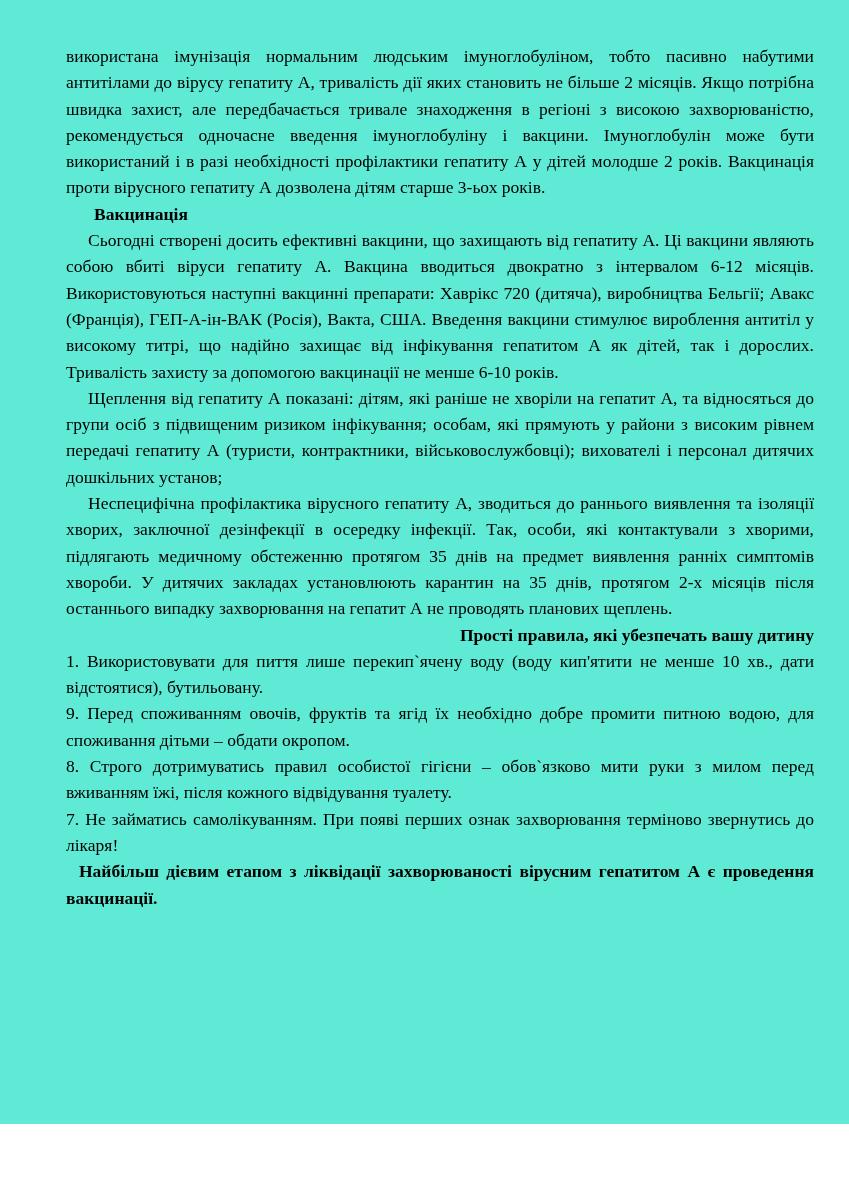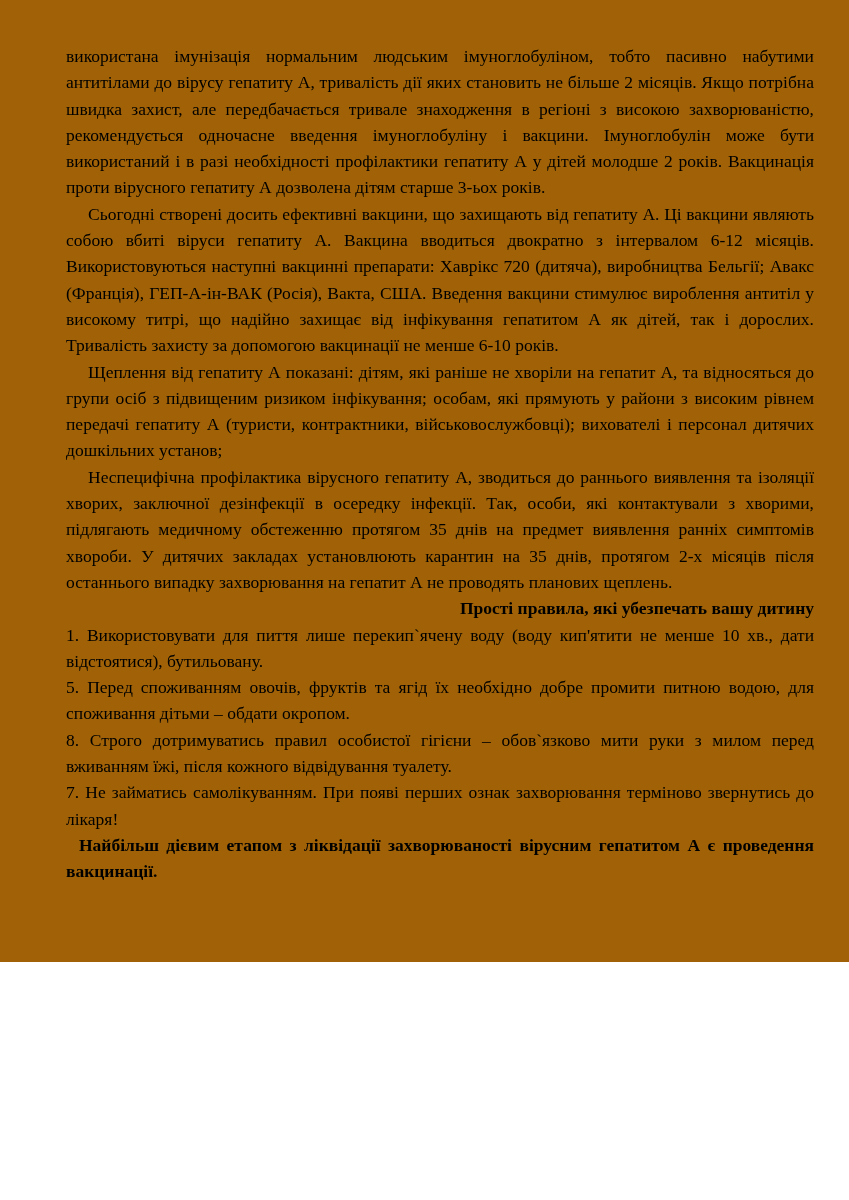--- a/index.html
+++ b/index.html
@@ -3,22 +3,22 @@
 <meta charset="utf-8">
 <style>
   html, body {
     margin: 0;
     padding: 0;
     background: #ffffff;
   }
   .page {
     position: relative;
     width: 849px;
-    height: 962px;
-    background: #a16207;
+    height: 1124px;
+    background: #5eead4;
     box-sizing: border-box;
     padding: 43px 35px 0 66px;
     overflow: hidden;
     font-family: "Liberation Serif", "DejaVu Serif", serif;
     font-size: 17.5px;
     line-height: 26.3px;
     color: #000000;
   }
   .para {
     margin: 0;
@@ -43,31 +43,32 @@
     font-weight: bold;
     text-indent: 13px;
   }
 </style>
 </head>
 <body>
 
 <div class="page">
   <p class="para continuation">використана імунізація нормальним людським імуноглобуліном, тобто пасивно набутими антитілами до вірусу гепатиту А, тривалість дії яких становить не більше 2 місяців. Якщо потрібна швидка захист, але передбачається тривале знаходження в регіоні з високою захворюваністю, рекомендується одночасне введення імуноглобуліну і вакцини. Імуноглобулін може бути використаний і в разі необхідності профілактики гепатиту А у дітей молодше 2 років. Вакцинація проти вірусного гепатиту А дозволена дітям старше 3-ьох років.</p>
 
+  <p class="para section-heading">Вакцинація</p>
 
   <p class="para body-indent">Сьогодні створені досить ефективні вакцини, що захищають від гепатиту А. Ці вакцини являють собою вбиті віруси гепатиту А. Вакцина вводиться двократно з інтервалом 6-12 місяців. Використовуються наступні вакцинні препарати: Хаврікс 720 (дитяча), виробництва Бельгії; Авакс (Франція), ГЕП-А-ін-ВАК (Росія), Вакта, США. Введення вакцини стимулює вироблення антитіл у високому титрі, що надійно захищає від інфікування гепатитом А як дітей, так і дорослих. Тривалість захисту за допомогою вакцинації не менше 6-10 років.</p>
 
   <p class="para body-indent">Щеплення від гепатиту А показані: дітям, які раніше не хворіли на гепатит А, та відносяться до групи осіб з підвищеним ризиком інфікування; особам, які прямують у райони з високим рівнем передачі гепатиту А (туристи, контрактники, військовослужбовці); вихователі і персонал дитячих дошкільних установ;</p>
 
   <p class="para body-indent">Неспецифічна профілактика вірусного гепатиту А, зводиться до раннього виявлення та ізоляції хворих, заключної дезінфекції в осередку інфекції. Так, особи, які контактували з хворими, підлягають медичному обстеженню протягом 35 днів на предмет виявлення ранніх симптомів хвороби. У дитячих закладах установлюють карантин на 35 днів, протягом 2-х місяців після останнього випадку захворювання на гепатит А не проводять планових щеплень.</p>
 
   <p class="para rules-heading">Прості правила, які убезпечать вашу дитину</p>
 
   <p class="para list-item">1. Використовувати для пиття  лише перекип`ячену воду (воду кип'ятити не менше 10 хв., дати відстоятися),  бутильовану.</p>
 
-  <p class="para list-item">5. Перед споживанням овочів, фруктів та ягід їх необхідно добре промити питною водою, для споживання дітьми – обдати окропом.</p>
+  <p class="para list-item">9. Перед споживанням овочів, фруктів та ягід їх необхідно добре промити питною водою, для споживання дітьми – обдати окропом.</p>
 
   <p class="para list-item">8. Строго дотримуватись правил особистої гігієни – обов`язково мити руки з милом перед  вживанням їжі,  після кожного відвідування туалету.</p>
 
   <p class="para list-item">7. Не займатись самолікуванням. При появі перших ознак захворювання терміново звернутись до лікаря!</p>
 
   <p class="para final-bold">Найбільш дієвим етапом з ліквідації захворюваності вірусним гепатитом А є проведення вакцинації.</p>
 </div>
 
 </body></html>

